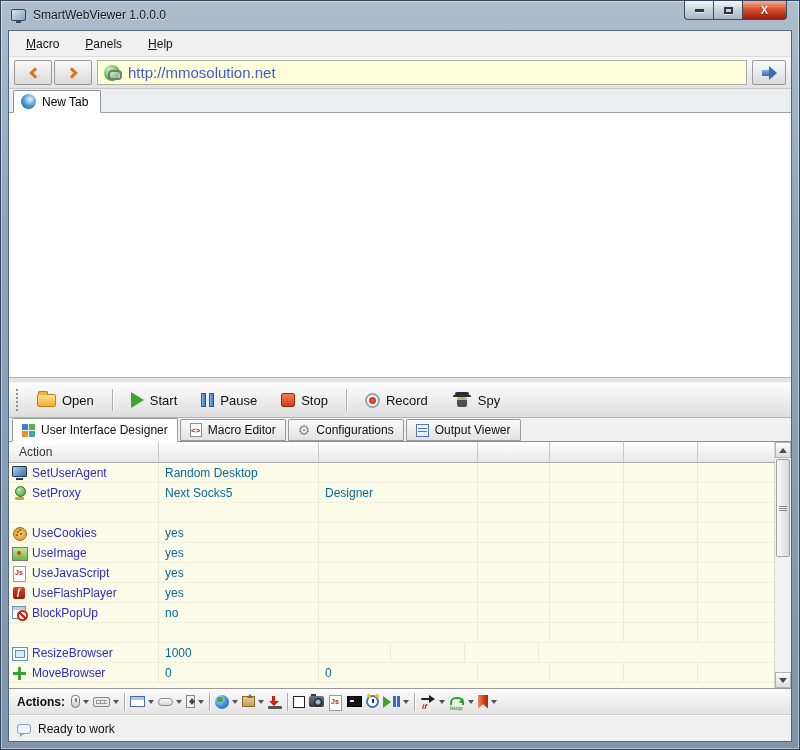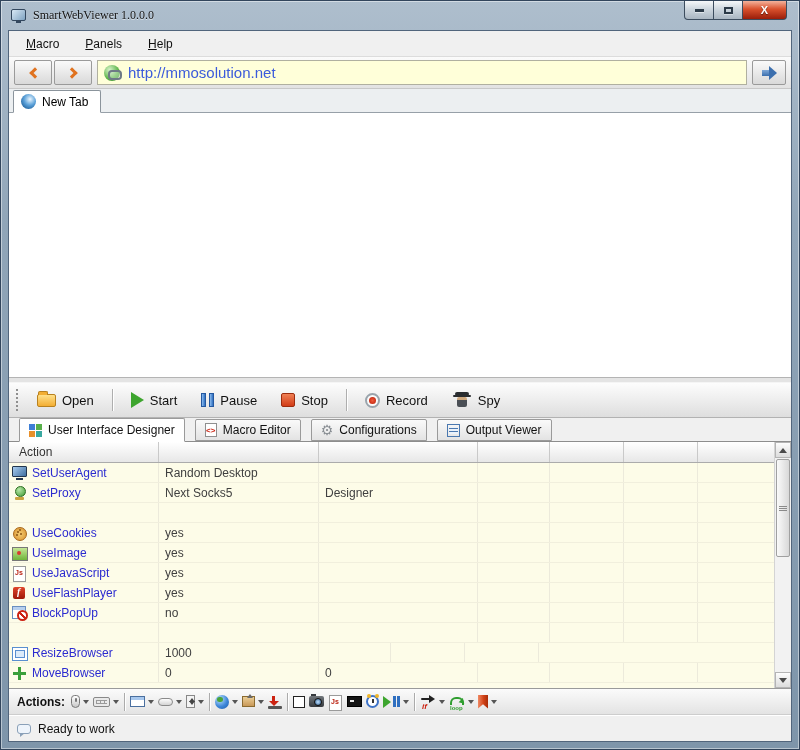--- a/index.html
+++ b/index.html
@@ -2,21 +2,21 @@
 <html><head>
 <meta charset="utf-8">
 <style>
   * { margin:0; padding:0; box-sizing:border-box; }
   html,body { width:800px; height:750px; font-family:"Liberation Sans", sans-serif; }
 
   
   .win { width:800px; height:750px; position:relative;
     background:linear-gradient(180deg,#aebecd 0%,#90a5b8 30%,#7e95aa 100%);
     border:1px solid #32455c; box-shadow:inset 0 0 0 1px rgba(255,255,255,.45); }
-  .titlebar { height:28px; display:flex; align-items:center; padding:0 10px;font-family:Liberation Serif, serif; }
+  .titlebar { height:28px; display:flex; align-items:center; padding:0 10px; }
   .title-text { font-size:12px; color:#111; text-shadow:0 1px 0 rgba(255,255,255,.6); margin-left:7px; }
   .app-icon { width:15px; height:12px; border:1px solid #33475e; border-radius:2px;
     background:linear-gradient(135deg,#d8e8f5,#7fa3c2); position:relative; }
   .app-icon::after { content:""; position:absolute; left:4px; bottom:-3px; width:5px; height:2px; background:#33475e; }
 
   .win-btns { position:absolute; top:0; right:12px; display:flex; }
   .wbtn { width:30px; height:19px; border:1px solid #3c4c5e; border-top:none;
     background:linear-gradient(#f6f8fa,#cdd6de 45%,#aab6c2);
     display:flex; align-items:center; justify-content:center; margin-left:-1px; }
   .wbtn.min { border-radius:0 0 0 4px; }
@@ -93,21 +93,21 @@
     display:flex; align-items:center; justify-content:center; }
   .record-icon::after { content:""; width:7px; height:7px; border-radius:50%; background:radial-gradient(#f05a3c,#b81c06); }
   .spy-icon { width:20px; height:16px; position:relative; }
   .spy-icon::before { content:""; position:absolute; top:0; left:3px; width:14px; height:4px; background:#2a2d30; border-radius:2px;
     box-shadow:-3px 2px 0 -1px #2a2d30, 3px 2px 0 -1px #2a2d30; }
   .spy-icon::after { content:""; position:absolute; top:5px; left:5px; width:10px; height:10px;
     background:linear-gradient(#cfa97e 0 3px,#4a4f55 3px); border-radius:2px; }
 
   
   .ptabs { height:24px; background:#f0f0f0; border-bottom:1px solid #8d8d8d;
-    display:flex; align-items:flex-end; padding-left:10px; gap:10px; }
+    display:flex; align-items:flex-end; padding-left:3px; gap:2px; }
   .ptab { height:22px; background:linear-gradient(#fafafa,#e3e3e3); border:1px solid #9a9a9a;
     border-radius:2px 2px 0 0; display:flex; align-items:center; gap:6px; padding:0 9px; font-size:12px; color:#111; }
   .ptab.active { background:#fff; height:24px; margin-bottom:-1px; border-bottom:1px solid #fff; }
   .grid-icon { width:13px; height:13px; position:relative; }
   .grid-icon i { position:absolute; width:6px; height:6px; }
   .grid-icon i:nth-child(1){ left:0; top:0; background:#3f7fd6; }
   .grid-icon i:nth-child(2){ right:0; top:0; background:#58b04a; }
   .grid-icon i:nth-child(3){ left:0; bottom:0; background:#e8902a; }
   .grid-icon i:nth-child(4){ right:0; bottom:0; background:#38a8a0; }
   .macro-icon { width:12px; height:14px; background:#fff; border:1px solid #8f8f8f; position:relative; font-style:normal; }
@@ -128,21 +128,21 @@
     background-image:linear-gradient(#c9c9c9,#c9c9c9),linear-gradient(#c9c9c9,#c9c9c9),linear-gradient(#c9c9c9,#c9c9c9);
     background-repeat:no-repeat; background-position:71px 0,145px 0,219px 0; background-size:1px 100%,1px 100%,1px 100%; }
   .trow { height:20px; display:flex; font-size:12px; border-bottom:1px solid #f1efdd; }
   .tc { display:flex; align-items:center; border-right:1px solid #eceadb; overflow:hidden; white-space:nowrap; }
   .tc1 { width:150px; gap:5px; padding-left:3px; }
   .tc2 { width:160px; padding-left:6px; } .tc3 { width:159px; padding-left:6px; }
   .tfill { flex:1;
     background-image:linear-gradient(#eceadb,#eceadb),linear-gradient(#eceadb,#eceadb),linear-gradient(#eceadb,#eceadb);
     background-repeat:no-repeat; background-position:71px 0,145px 0,219px 0; background-size:1px 100%,1px 100%,1px 100%; }
   .aname { color:#2b2bd0; }
-  .aval { color:#404040; }
+  .aval { color:#0369a1; }
   .tbottom { flex:1; }
 
   
   .ric { width:15px; height:14px; position:relative; flex:0 0 auto; }
   .i-useragent::before { content:""; position:absolute; inset:0 0 3px 0; background:linear-gradient(135deg,#a9cdf0,#3f6f9f);
     border:1px solid #22364d; border-radius:1px; }
   .i-useragent::after { content:""; position:absolute; left:4px; bottom:0; width:7px; height:2px; background:#22364d; }
   .i-proxy::before { content:""; position:absolute; top:0; left:3px; width:9px; height:9px; border-radius:50%;
     background:radial-gradient(circle at 35% 30%,#b8e8a8,#3f9930); border:1px solid #2c6e20; }
   .i-proxy::after { content:""; position:absolute; bottom:0; left:3px; width:9px; height:3px; background:#caa43f; border-radius:1px; }

